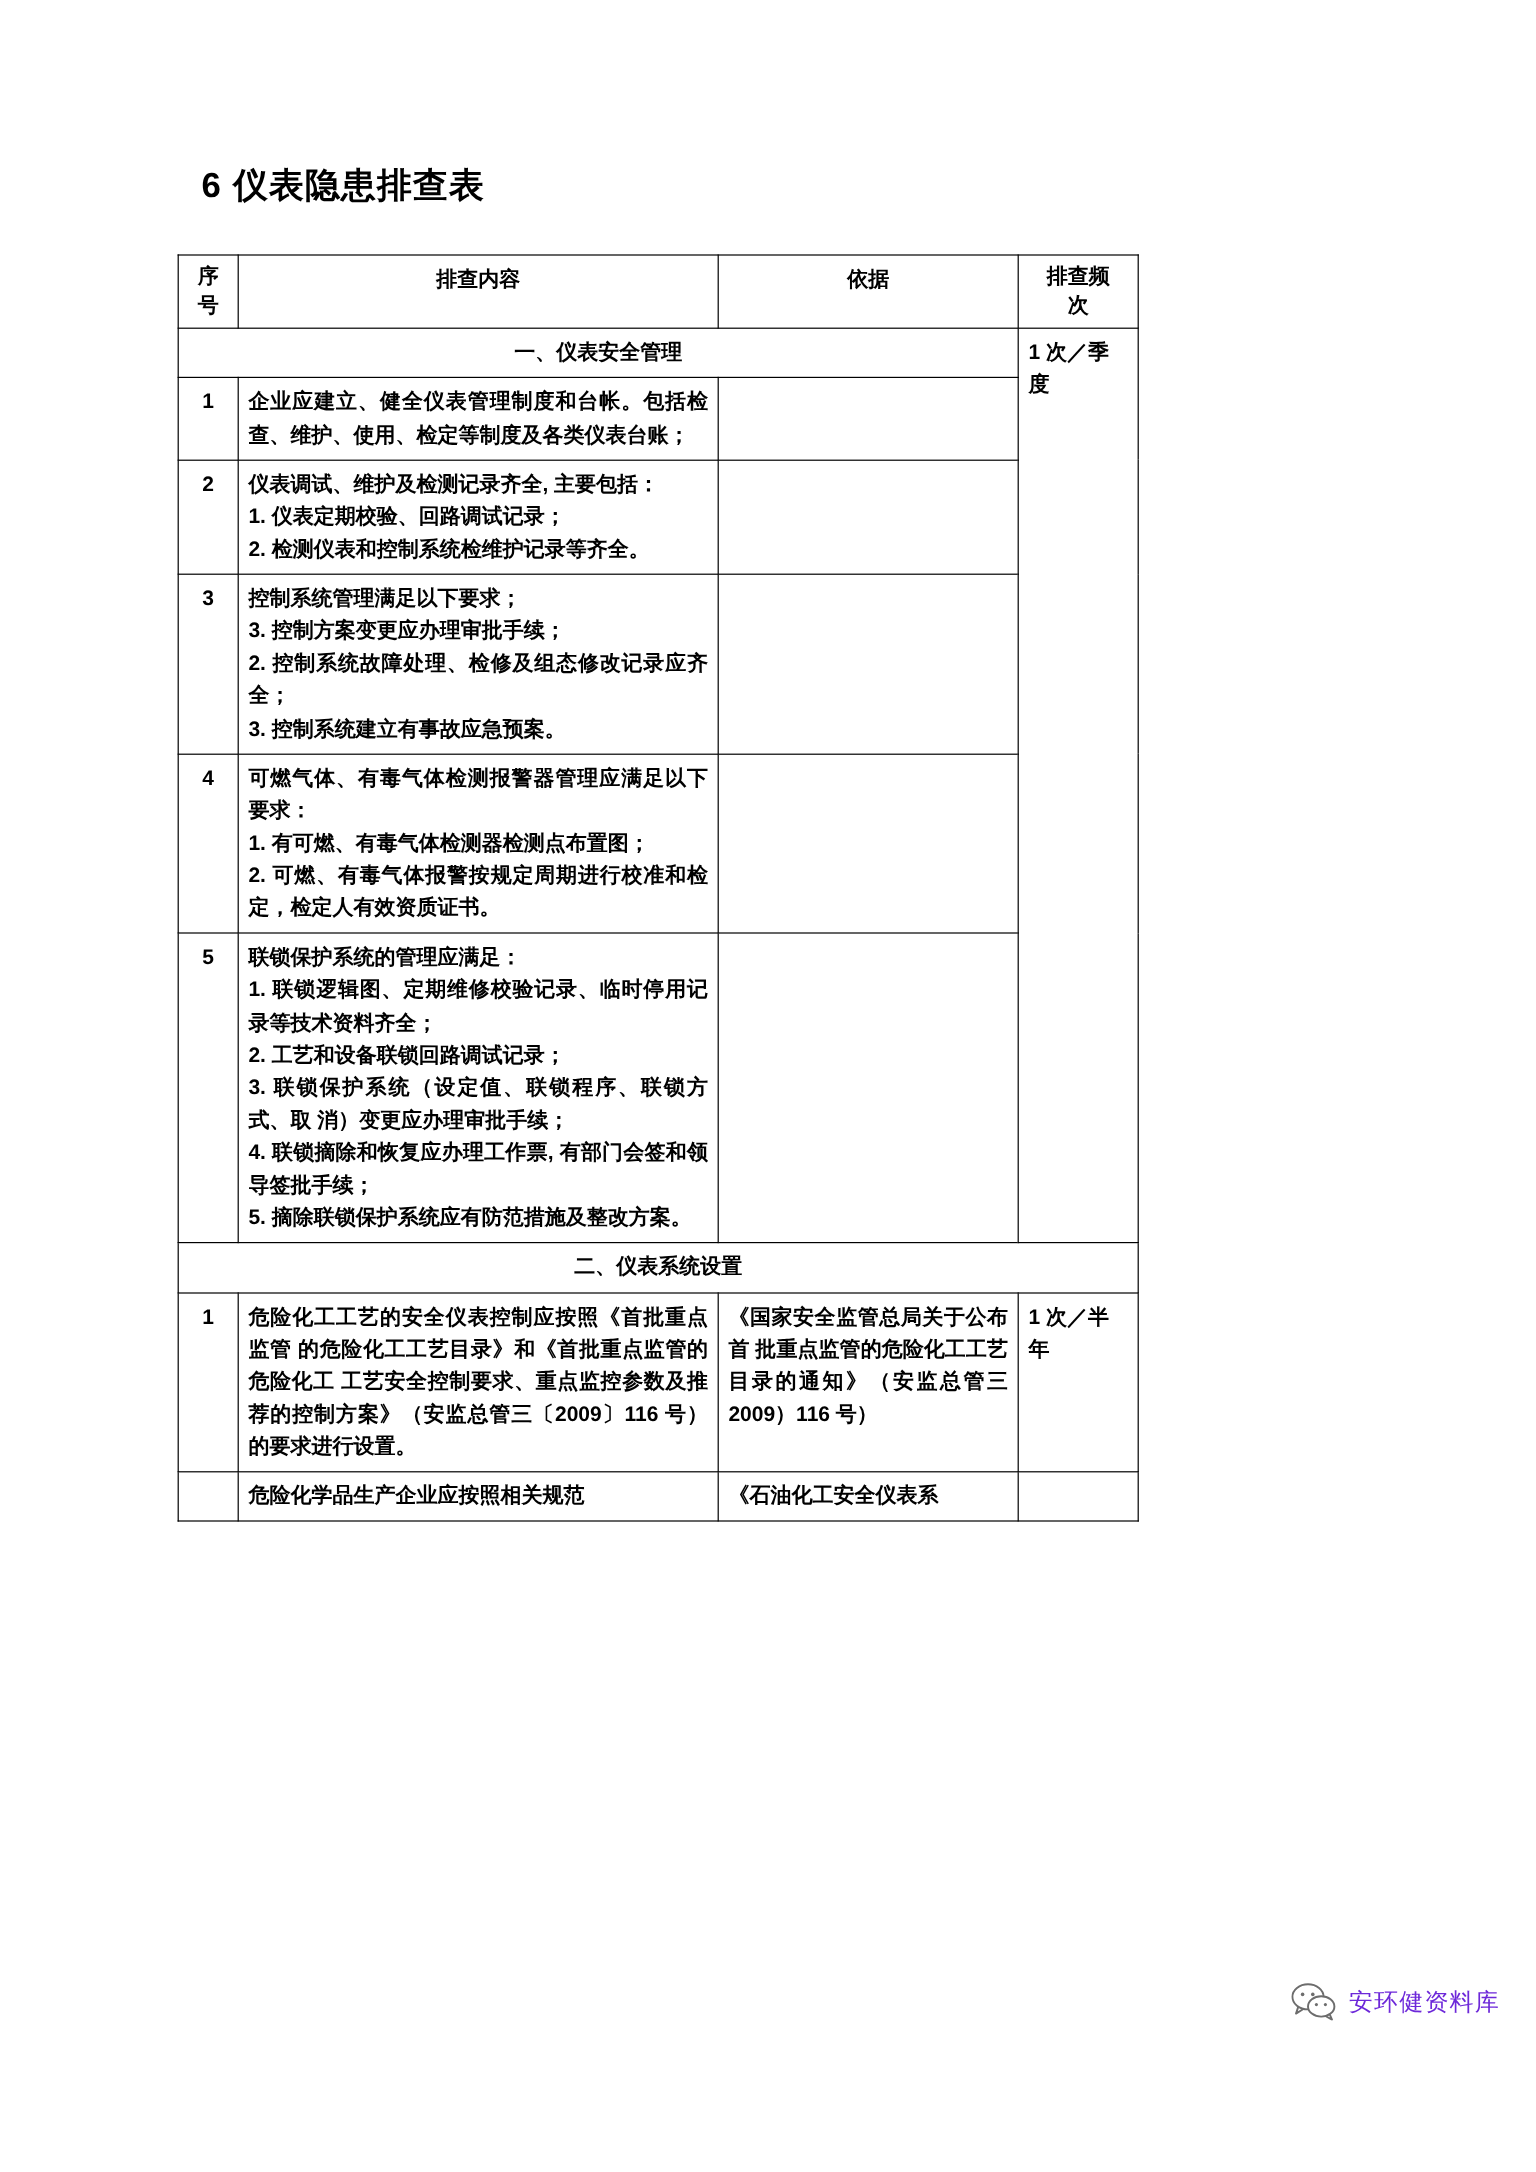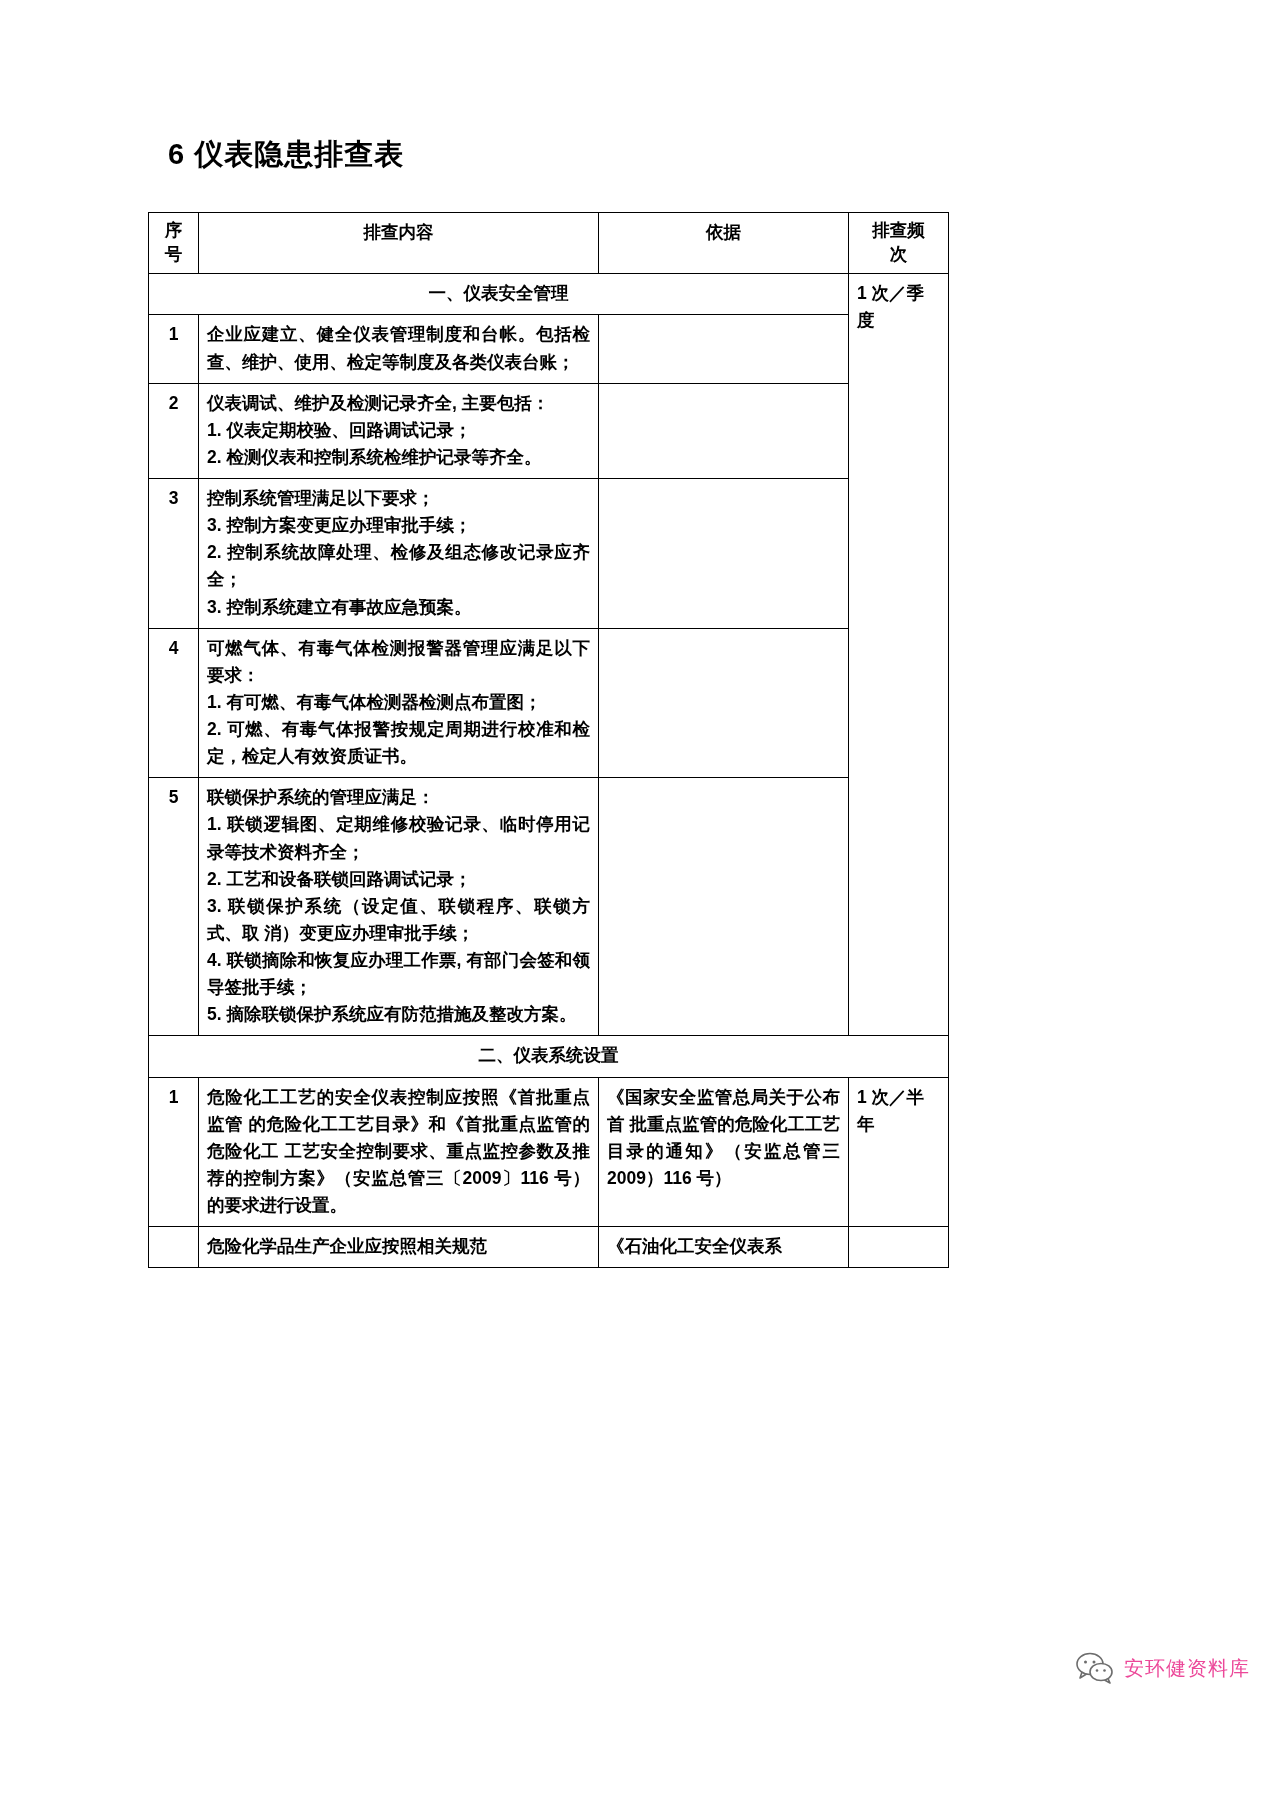--- a/index.html
+++ b/index.html
@@ -102,21 +102,21 @@
     align-items: center;
     gap: 10px;
   }
   .wm-logo {
     width: 38px;
     height: 32px;
     position: relative;
   }
   .wm-text {
     font-size: 20px;
-    color: #ec4899;
+    color: #6d28d9;
     letter-spacing: 1px;
   }
 </style>
 </head>
 <body>
 
 <div class="page">
 
   <div class="doc-title">6  仪表隐患排查表</div>
 

